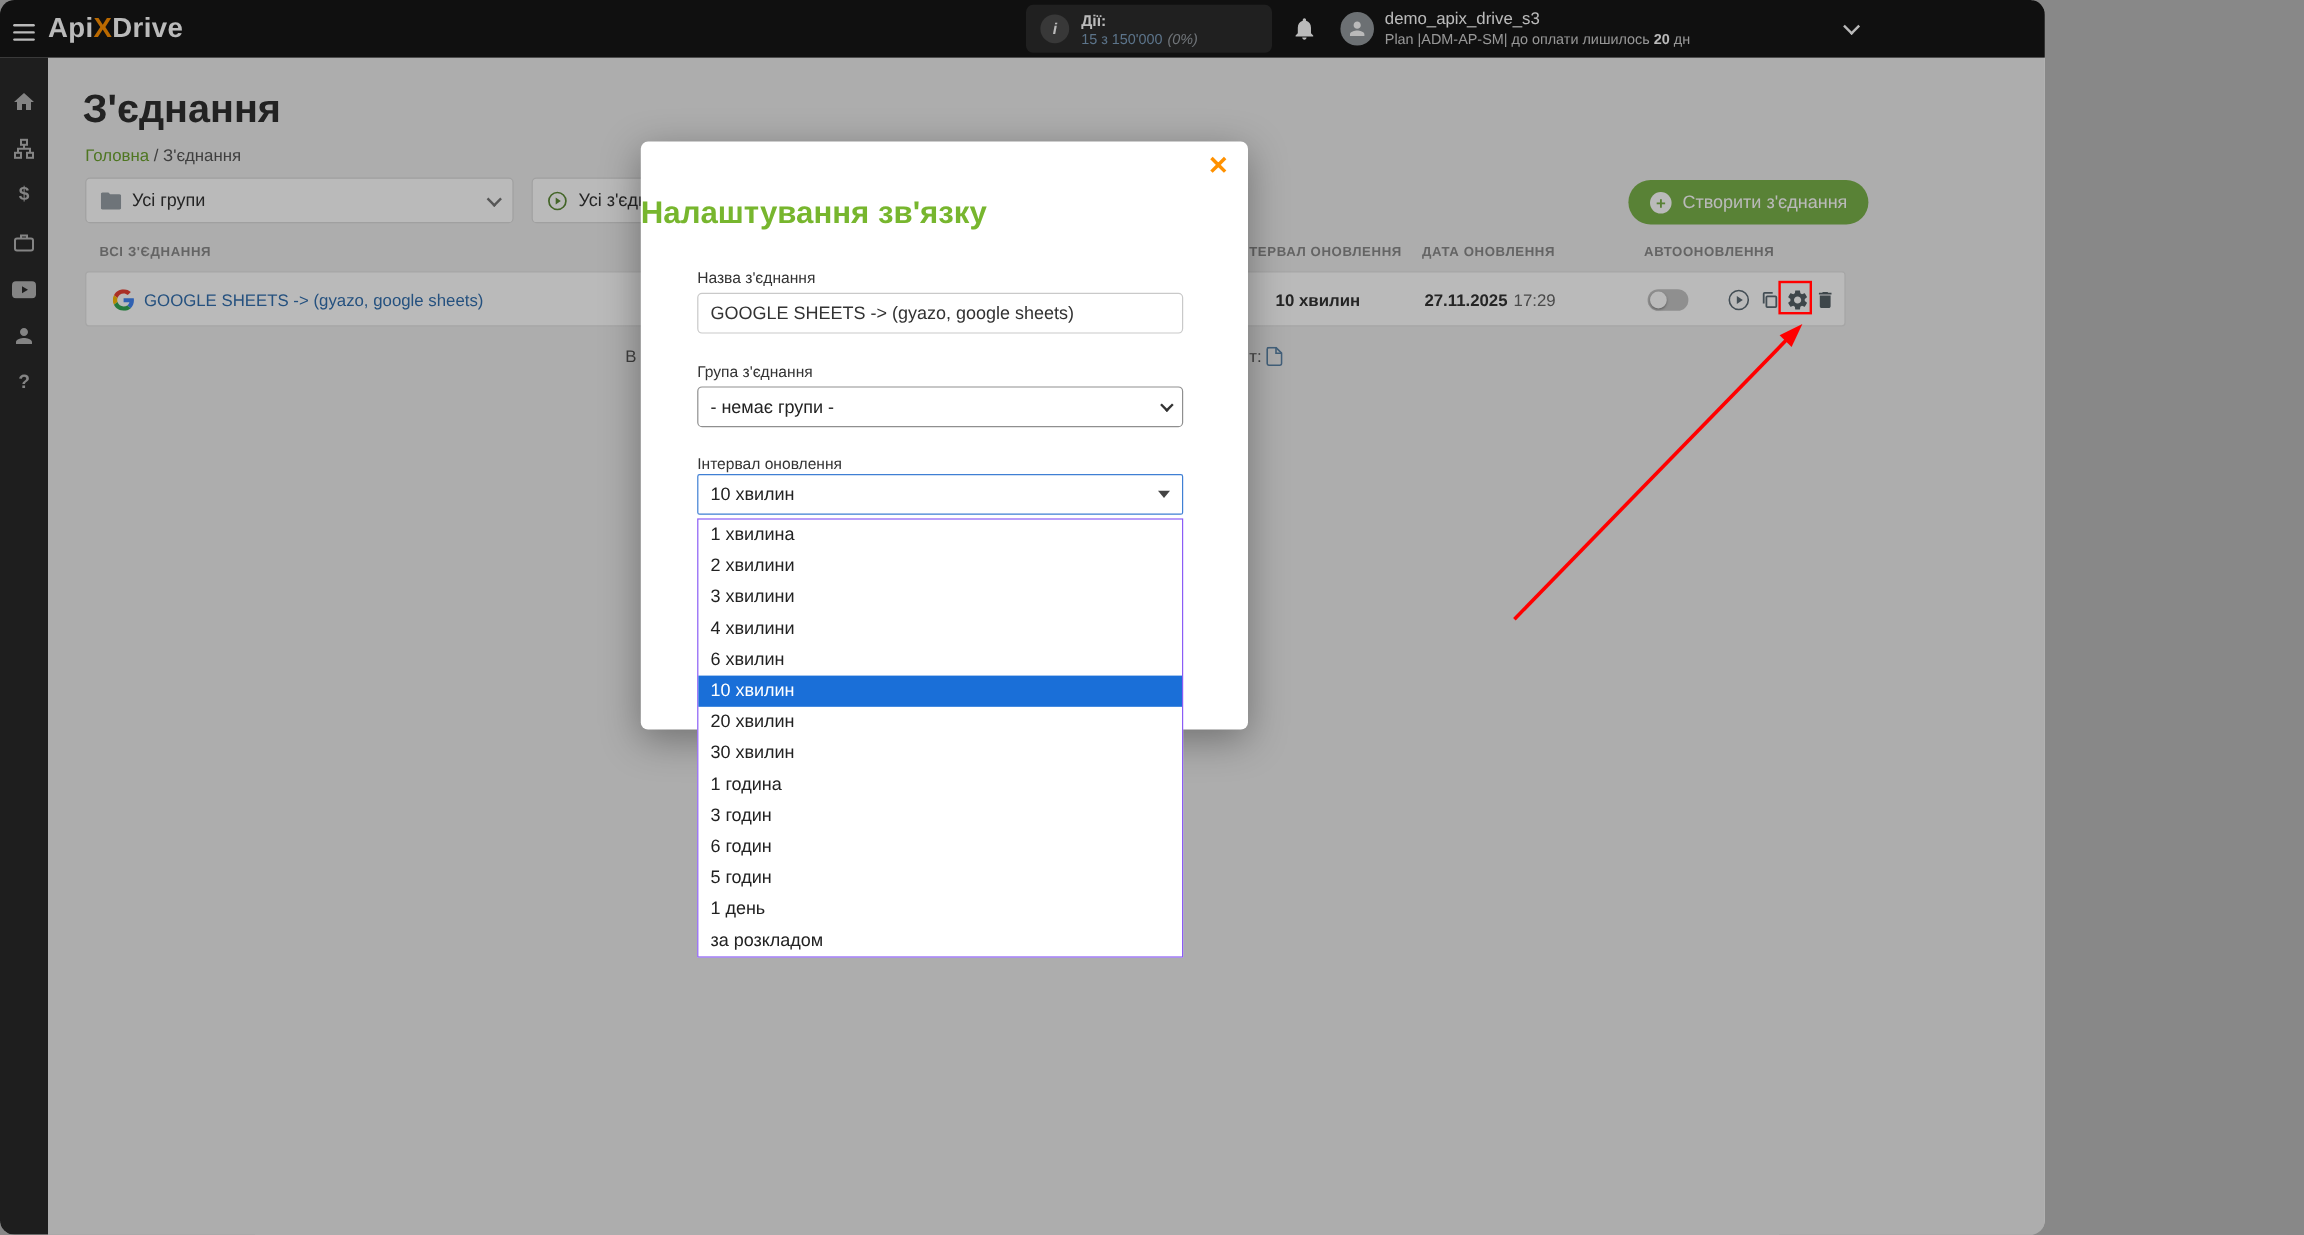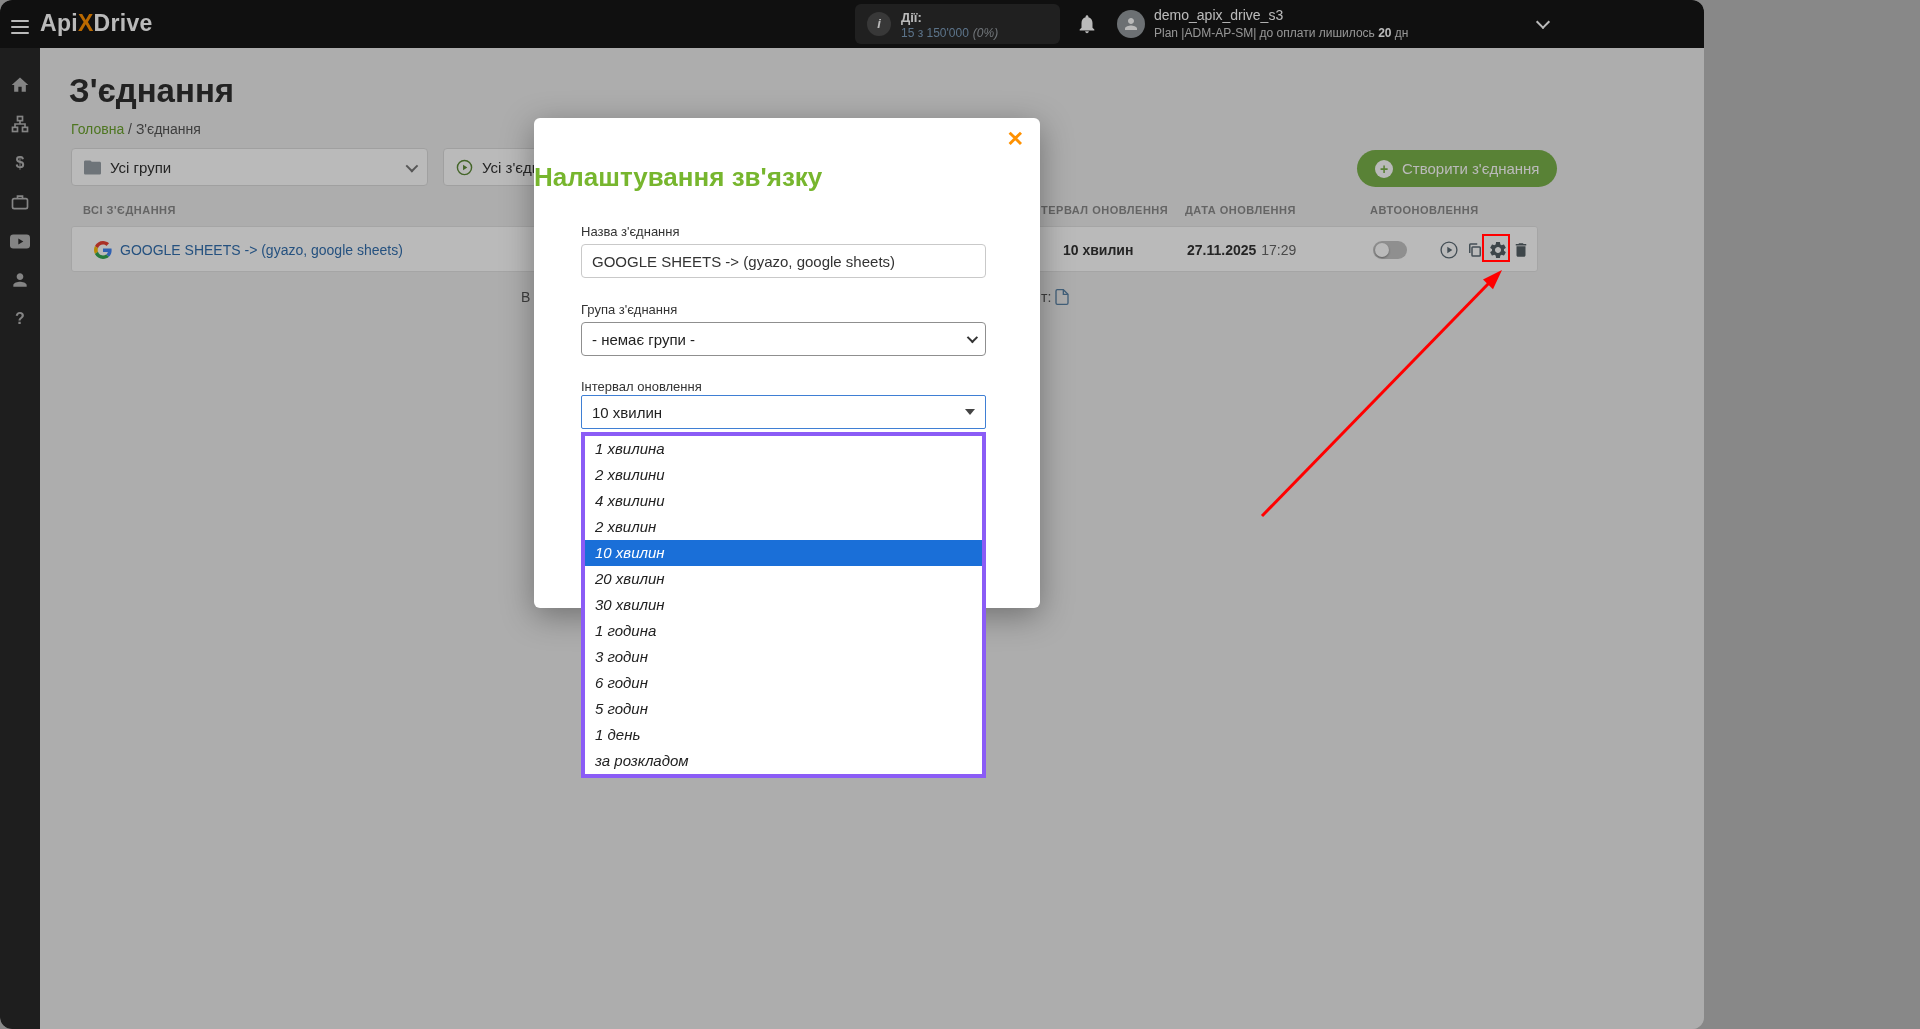--- a/index.html
+++ b/index.html
@@ -70,21 +70,21 @@
   .modal-close { position:absolute; right:16px; top:10px; color:#ff9100; font-size:21px; font-weight:bold; cursor:pointer; line-height:1; }
   .modal-title { position:absolute; top:44px; left:0; width:100%; text-align:left; font-size:26px; font-weight:bold; color:#77b62e; }
   .m-label { position:absolute; left:47px; font-size:13px; color:#333; }
   .m-input { position:absolute; left:47px; width:405px; height:34px; border:1px solid #c9c9c9; border-radius:4px;
              padding:0 10px; font-size:15px; color:#333; font-family:"Liberation Sans",sans-serif; background:#fff; }
   .m-select { position:absolute; left:47px; width:405px; height:34px; border:1px solid #8f8f8f; border-radius:4px;
               display:flex; align-items:center; padding:0 10px; font-size:15px; color:#222; cursor:pointer; background:#fff; }
   .m-select .chev { margin-left:auto; width:8px; height:8px; border-right:2px solid #333; border-bottom:2px solid #333; transform:rotate(45deg) translateY(-2px); }
   .m-select.focused { border:1px solid #3f7fd4; border-radius:2px; }
   .m-select .tri { margin-left:auto; width:0; height:0; border-left:5px solid transparent; border-right:5px solid transparent; border-top:6px solid #444; }
-  .dropdown { position:absolute; left:47px; top:314px; width:405px; background:#fff; border:4px solid #8b5cf6; z-index:5;font-style:italic; }
+  .dropdown { position:absolute; left:47px; top:314px; width:405px; background:#fff; border:1px solid #8b5cf6; z-index:5; }
   .opt { height:26px; line-height:26px; padding:0 10px; font-size:15px; color:#222; cursor:pointer; white-space:nowrap; }
   .opt-sel { background:#1a6fd8; color:#fff; }
 
   
   .annot { position:absolute; inset:0; z-index:30; pointer-events:none; }
   .red-box { position:absolute; left:1482px; top:234px; width:28px; height:28px; border:2px solid #ff0000; z-index:30; pointer-events:none; }
 </style>
 </head>
 <body>
 
@@ -244,22 +244,23 @@
 
     <label class="m-label" style="top:261px;">Інтервал оновлення</label>
     <div class="m-select focused" style="top:277px;">
       <span>10 хвилин</span>
       <span class="tri"></span>
     </div>
 
     <div class="dropdown">
         <div class="opt">1 хвилина</div>
         <div class="opt">2 хвилини</div>
+        <div class="opt">3 хвилини</div>
         <div class="opt">4 хвилини</div>
-        <div class="opt">2 хвилин</div>
+        <div class="opt">6 хвилин</div>
         <div class="opt opt-sel">10 хвилин</div>
         <div class="opt">20 хвилин</div>
         <div class="opt">30 хвилин</div>
         <div class="opt">1 година</div>
         <div class="opt">3 годин</div>
         <div class="opt">6 годин</div>
         <div class="opt">5 годин</div>
         <div class="opt">1 день</div>
         <div class="opt">за розкладом</div>
       </div>

